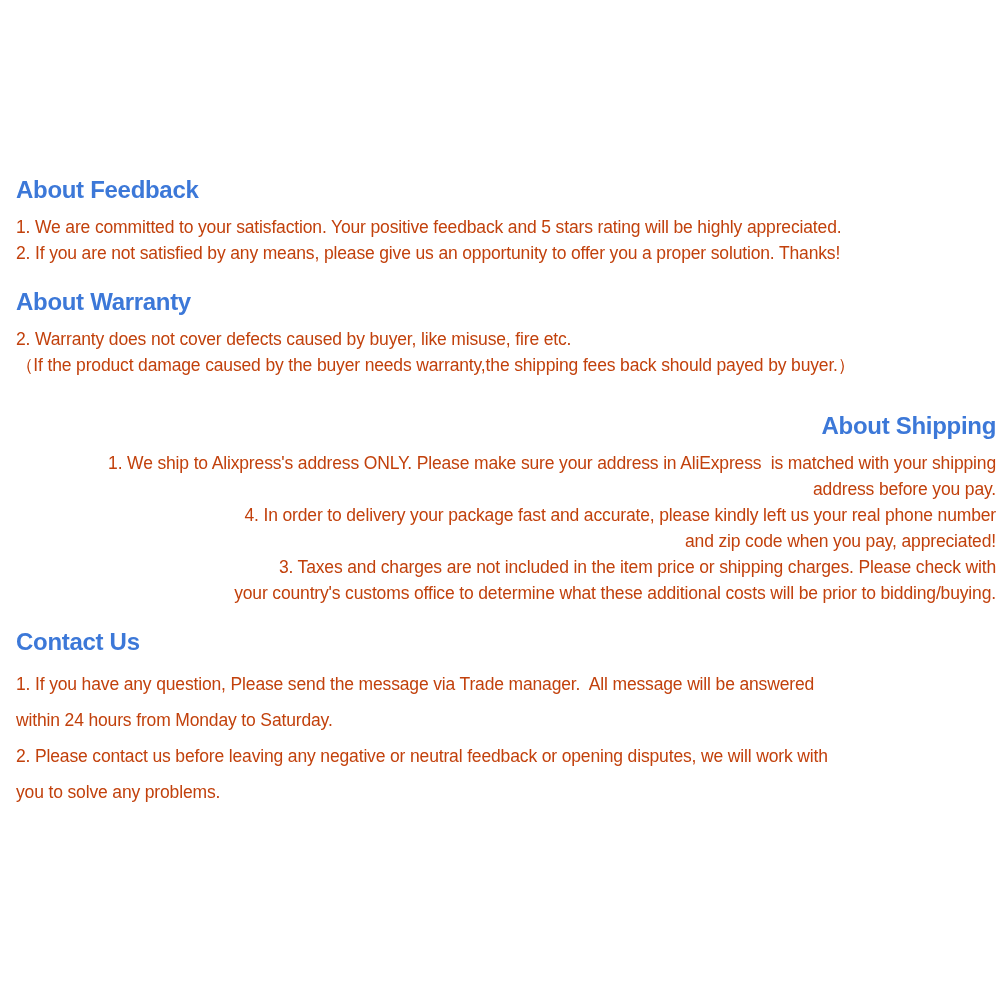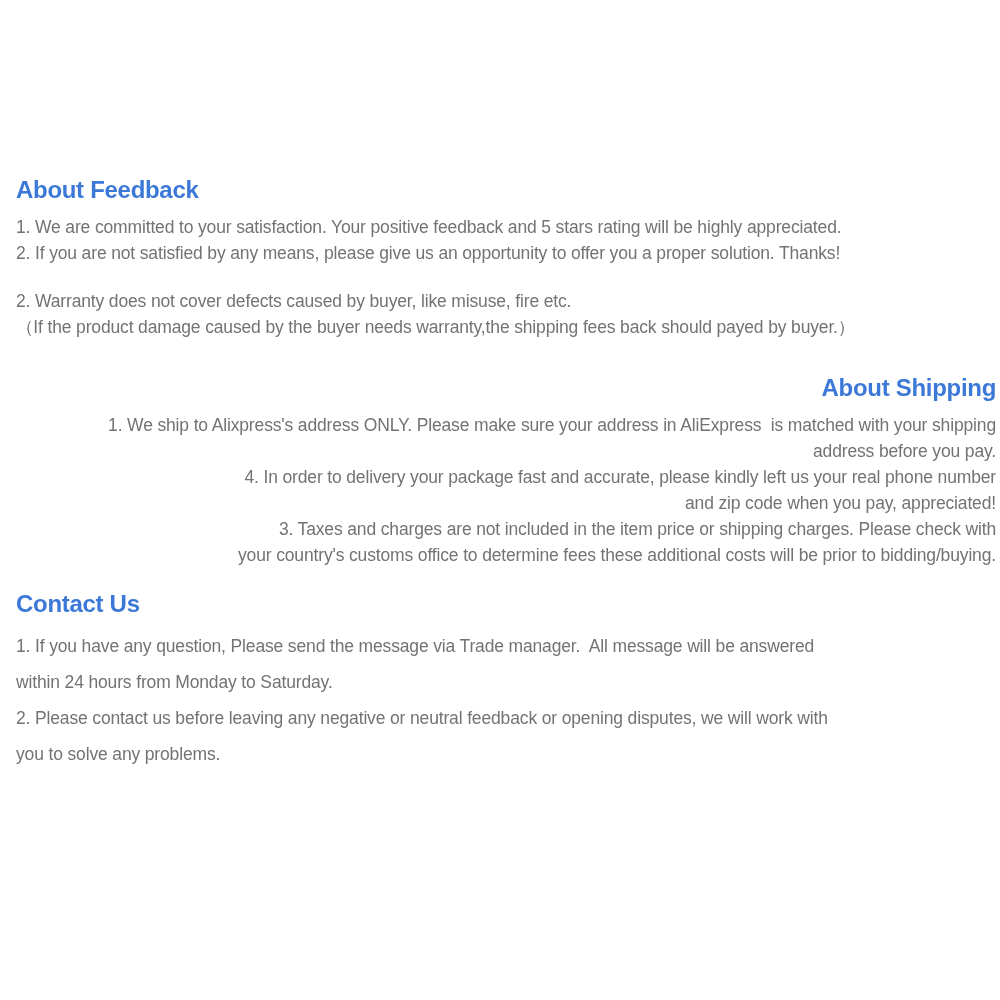--- a/index.html
+++ b/index.html
@@ -20,21 +20,21 @@
   .section { margin: 0; }
   .section-title {
     color: #3c78d8;
     font-size: 24px;
     font-weight: bold;
     line-height: 27px;
     letter-spacing: -0.3px;
     margin: 0 0 11px 0;
   }
   .body-line {
-    color: #737373;
+    color: #c2410c;
     font-size: 17.5px;
     line-height: 26px;
     letter-spacing: -0.15px;
     white-space: pre;
   }
   .section-feedback { margin-bottom: 22px; }
   .section-warranty { margin-bottom: 34px; }
   .section-shipping { margin-bottom: 22px; text-align: right; }
   .section-contact .body-line {
     line-height: 36px;
@@ -45,32 +45,33 @@
 
 <div class="page">
 
   <div class="section section-feedback">
     <h2 class="section-title">About Feedback</h2>
     <div class="body-line">1. We are committed to your satisfaction. Your positive feedback and 5 stars rating will be highly appreciated.</div>
     <div class="body-line">2. If you are not satisfied by any means, please give us an opportunity to offer you a proper solution. Thanks!</div>
   </div>
 
   <div class="section section-warranty">
+    <h2 class="section-title">About Warranty</h2>
     <div class="body-line">2. Warranty does not cover defects caused by buyer, like misuse, fire etc.</div>
     <div class="body-line">（If the product damage caused by the buyer needs warranty,the shipping fees back should payed by buyer.）</div>
   </div>
 
   <div class="section section-shipping">
     <h2 class="section-title">About Shipping</h2>
     <div class="body-line">1. We ship to Alixpress's address ONLY. Please make sure your address in AliExpress  is matched with your shipping</div>
     <div class="body-line">address before you pay.</div>
     <div class="body-line">4. In order to delivery your package fast and accurate, please kindly left us your real phone number</div>
     <div class="body-line">and zip code when you pay, appreciated!</div>
     <div class="body-line">3. Taxes and charges are not included in the item price or shipping charges. Please check with</div>
-    <div class="body-line">your country's customs office to determine fees these additional costs will be prior to bidding/buying.</div>
+    <div class="body-line">your country's customs office to determine what these additional costs will be prior to bidding/buying.</div>
   </div>
 
   <div class="section section-contact">
     <h2 class="section-title">Contact Us</h2>
     <div class="body-line">1. If you have any question, Please send the message via Trade manager.  All message will be answered</div>
     <div class="body-line">within 24 hours from Monday to Saturday.</div>
     <div class="body-line">2. Please contact us before leaving any negative or neutral feedback or opening disputes, we will work with</div>
     <div class="body-line">you to solve any problems.</div>
   </div>
 

